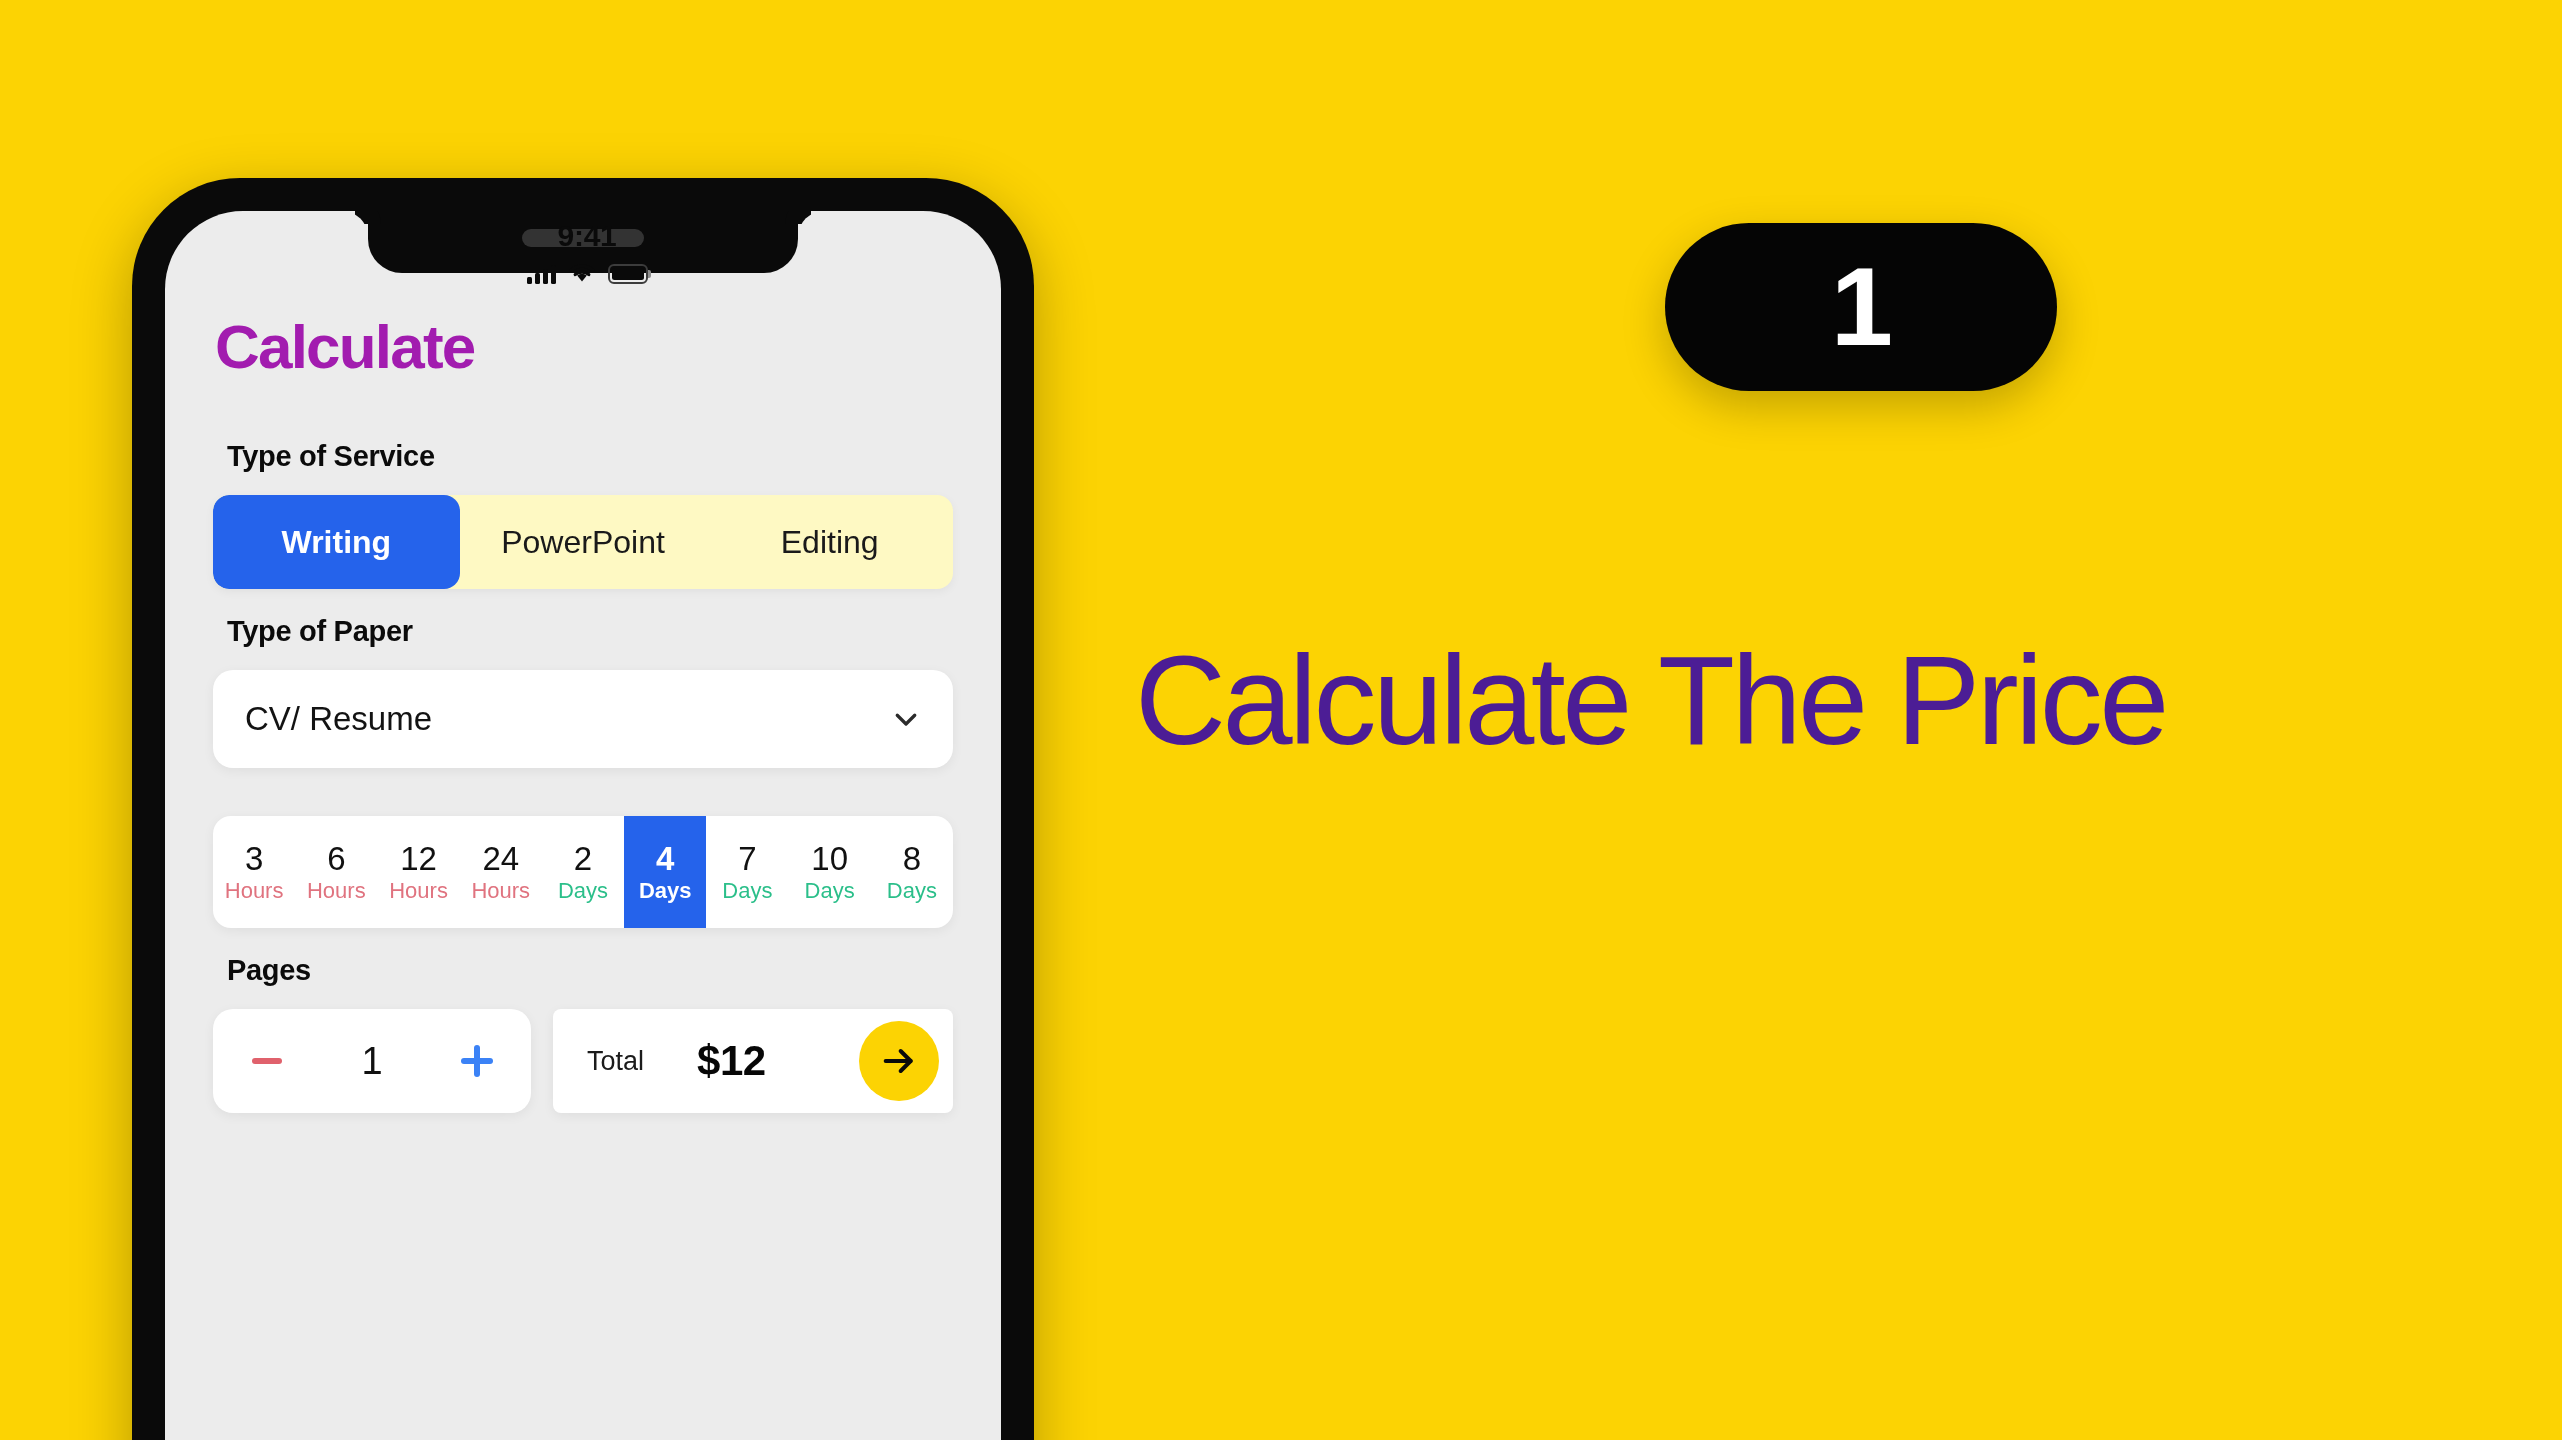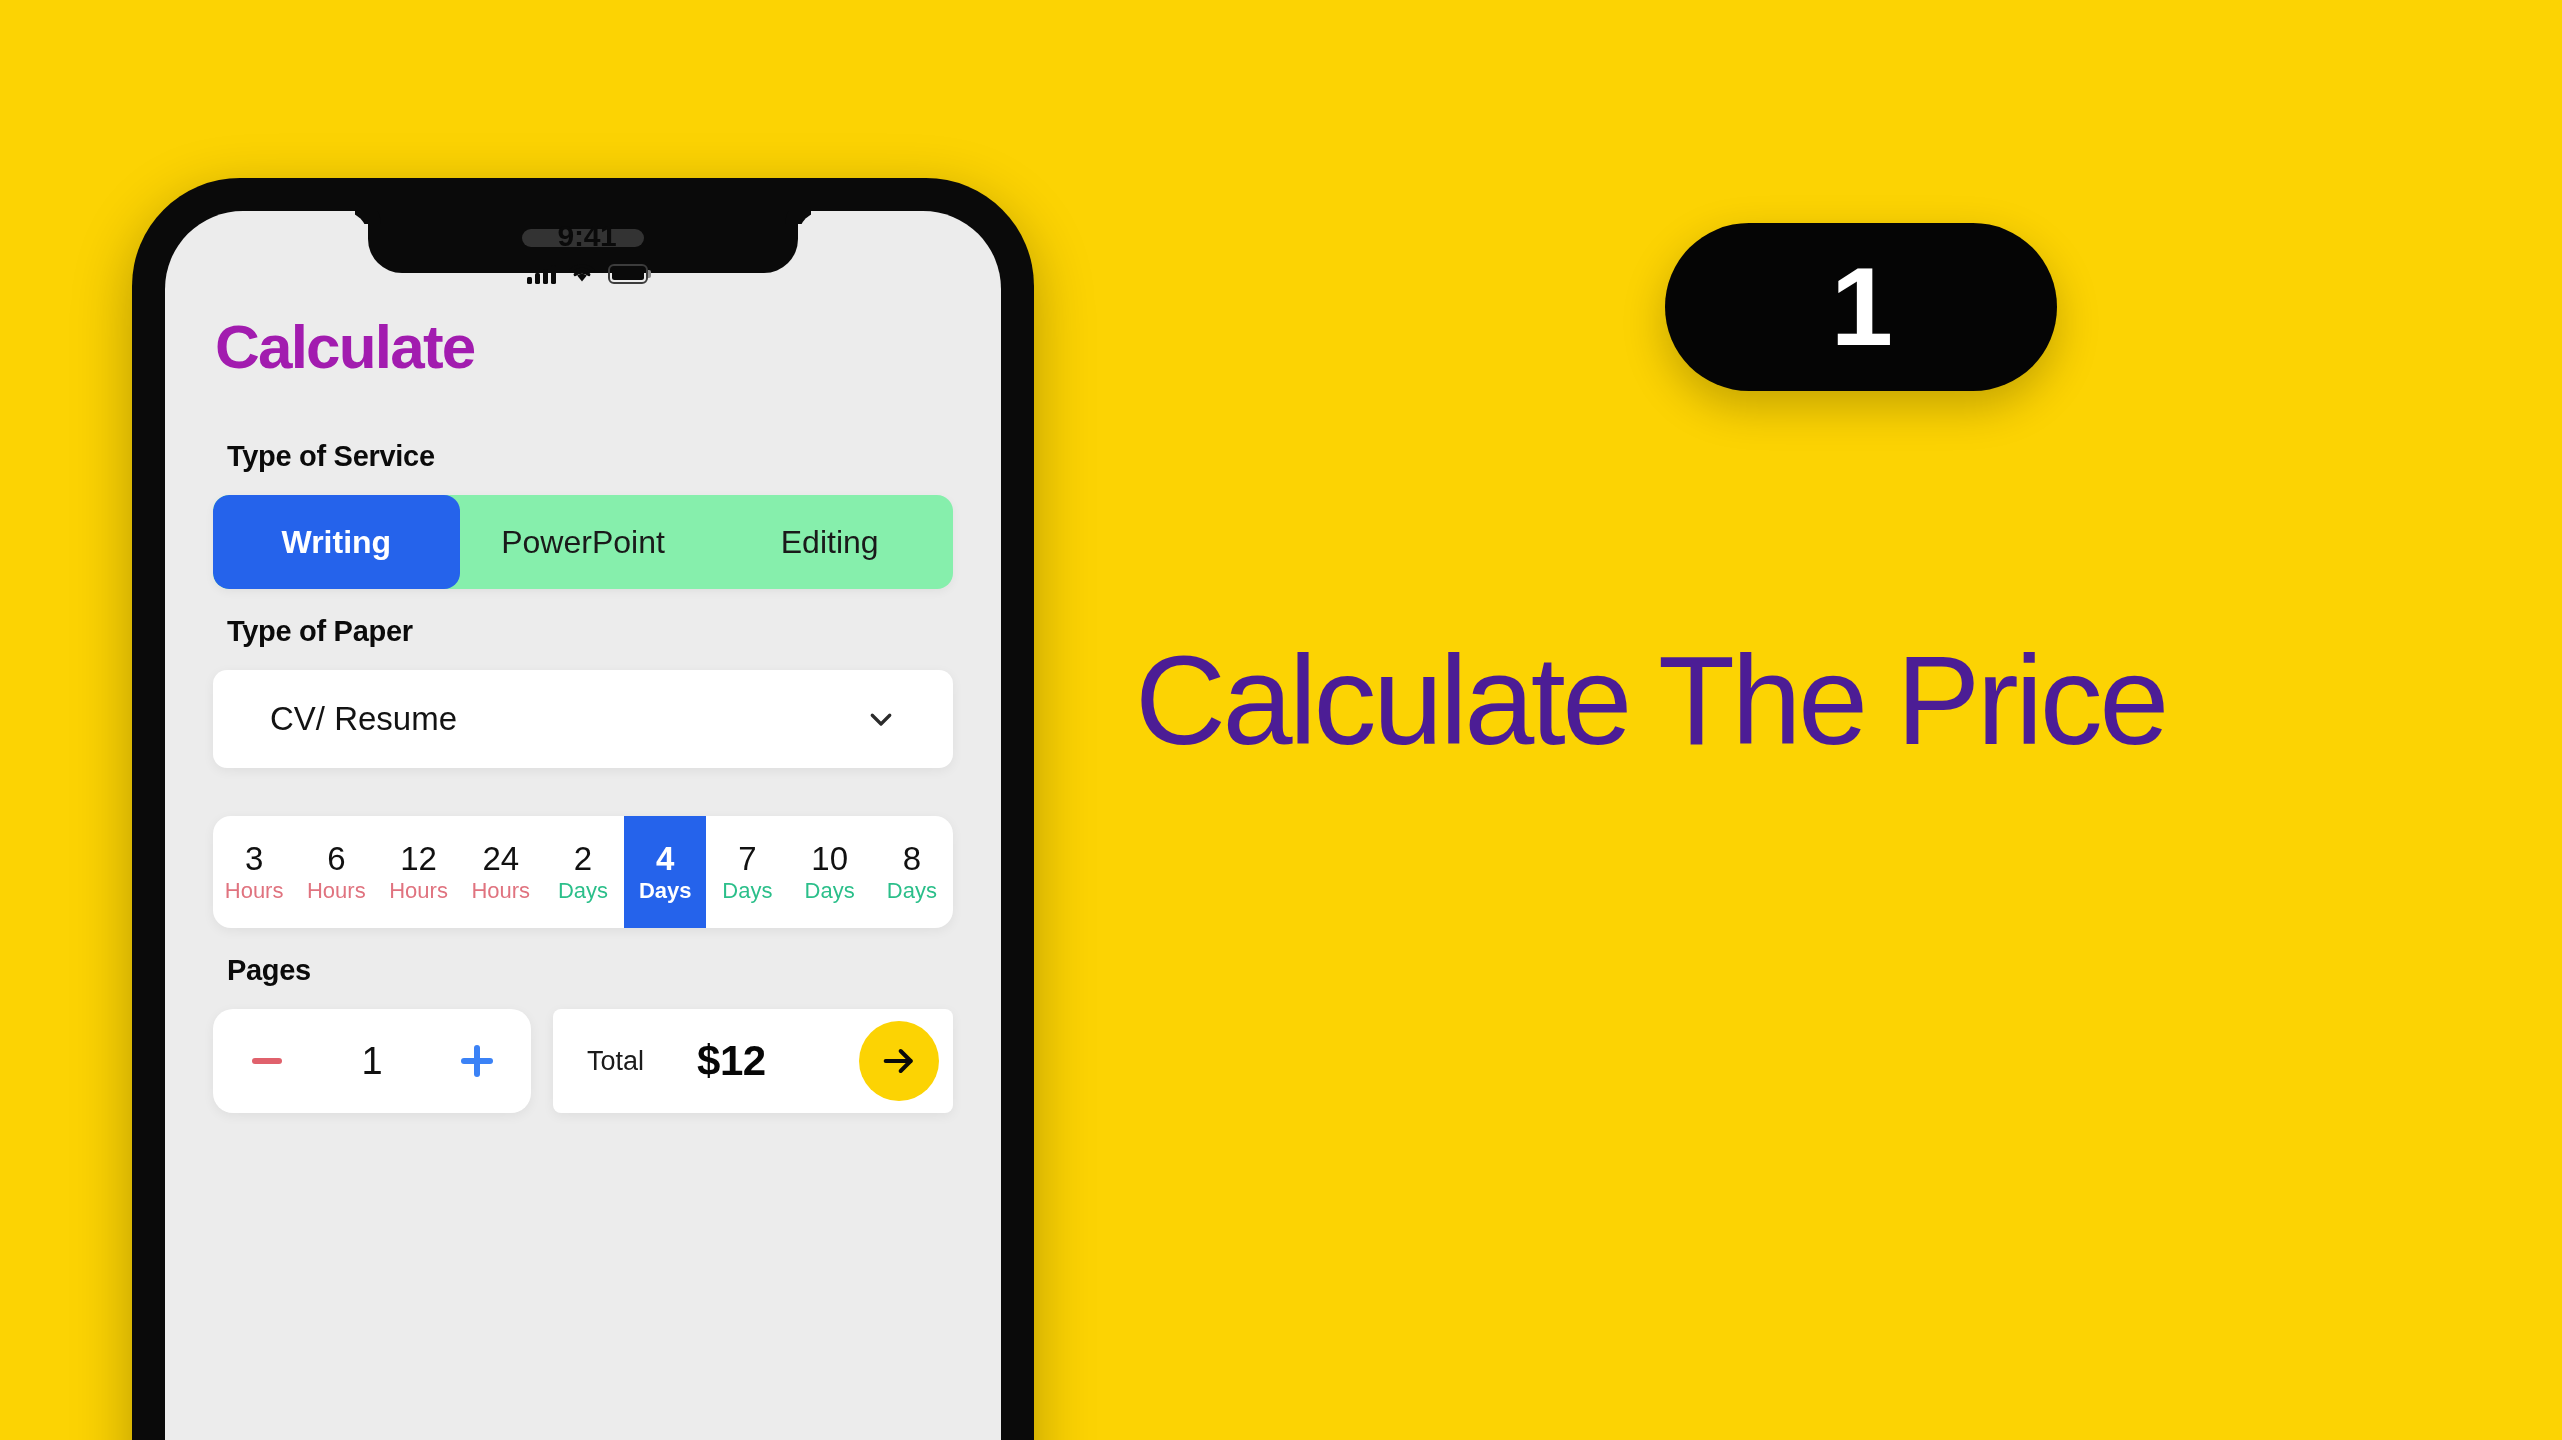--- a/index.html
+++ b/index.html
@@ -151,21 +151,21 @@
     letter-spacing: -0.3px;
   }
 
   .gap-a { height: 58px; }
   .gap-b { height: 22px; }
   .gap-c { height: 26px; }
 
   
   .segmented {
     display: flex;
-    background: #86efac;
+    background: #fef9c3;
     border-radius: 16px;
     overflow: hidden;
     height: 94px;
     box-shadow: 0 3px 10px rgba(0,0,0,0.05);
   }
   .seg {
     flex: 1;
     display: flex;
     align-items: center;
     justify-content: center;
@@ -177,24 +177,24 @@
     background: #2563eb;
     color: #ffffff;
     font-weight: 700;
     border-radius: 16px;
   }
 
   
   .select-box {
     height: 98px;
     background: #ffffff;
-    border-radius: 14px;
-    display: flex;
-    align-items: center;
-    padding: 0 57px;
+    border-radius: 20px;
+    display: flex;
+    align-items: center;
+    padding: 0 32px;
     box-shadow: 0 3px 12px rgba(0,0,0,0.06);
     cursor: pointer;
   }
   .select-value {
     flex: 1;
     font-size: 33px;
     color: #131313;
   }
   .chev { width: 30px; height: 30px; display:block; }
 

